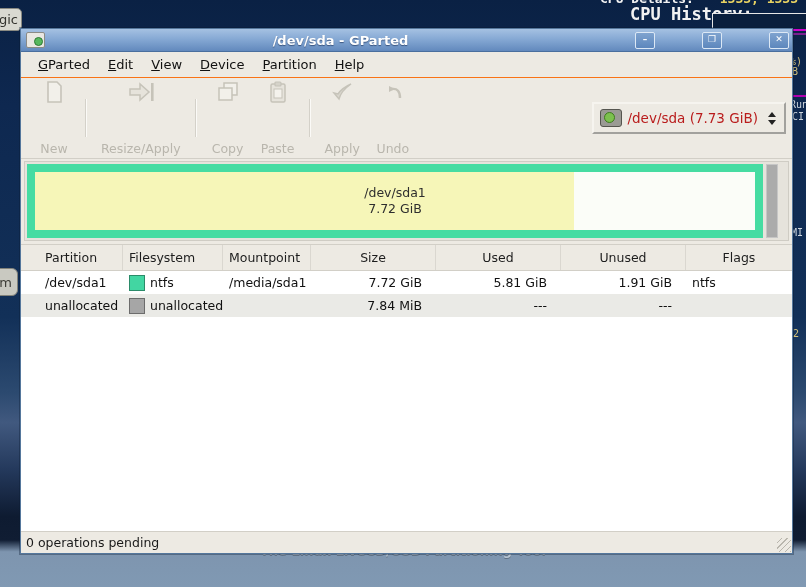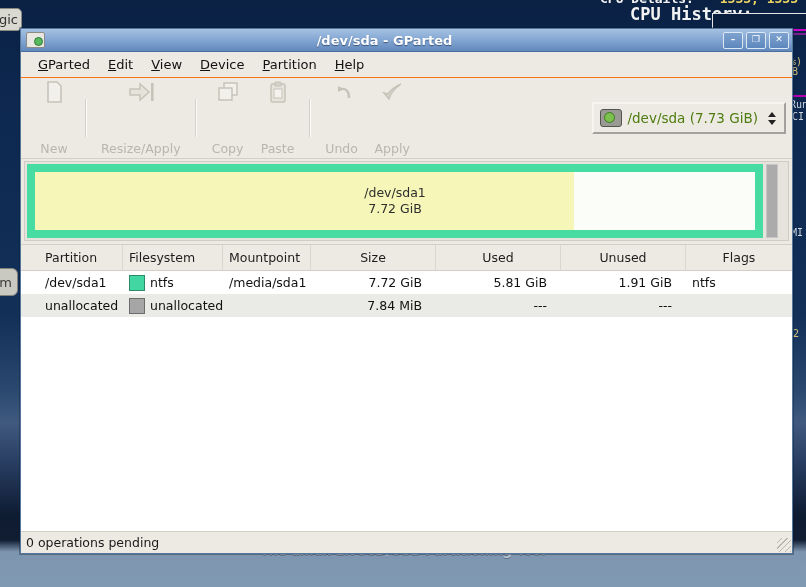--- a/index.html
+++ b/index.html
@@ -22,21 +22,21 @@
     border:1px solid #82827a; border-radius:0 6px 6px 0; color:#3c3c36; font-size:13px;
     display:flex; align-items:center; justify-content:flex-end; padding-right:5px; box-sizing:border-box;}
   #bottom-caption{position:absolute; left:0; top:543px; width:806px; text-align:center;
     color:#b7c4d1; font-weight:bold; font-size:13px; text-shadow:0 1px 0 rgba(0,0,0,.25); z-index:1;}
   
   #gparted{position:absolute; left:20px; top:28px; width:771px; height:524px; z-index:2;
     border:1px solid #55779c; background:#edeae3; display:flex; flex-direction:column;
     box-shadow:0 0 0 1px rgba(10,25,50,.35);}
   #titlebar{height:22px; flex:0 0 22px; display:flex; align-items:center;
     background:linear-gradient(180deg,#a5c1e2 0%,#86a9d4 45%,#6289bd 100%);
-    border-bottom:1px solid #4a6f9e; padding:0 3px;}
+    border-bottom:1px solid #4a6f9e; padding:0 3px;gap:44px;}
   #title-icon{width:17px; height:14px; margin:0 4px 0 2px; position:relative; flex:0 0 auto;
     background:#e9e7e2; border:1px solid #8b8b86; border-radius:2px;}
   #title-icon::after{content:""; position:absolute; right:1px; bottom:1px; width:7px; height:7px;
     border-radius:50%; background:#57b85e; border:1px solid #2e7a34;}
   #title-text{flex:1; text-align:center; color:#ffffff; font-weight:bold; font-size:13px;
     text-shadow:0 1px 1px rgba(20,40,80,.6);}
   .winbtn{width:18px; height:15px; margin-left:3px; flex:0 0 auto;
     background:linear-gradient(180deg,#7fa3cf,#5d87bd); border:1px solid #dce8f5; border-radius:2px;
     color:#fff; font-size:9px; line-height:13px; text-align:center; font-weight:bold; cursor:default;}
   
@@ -50,21 +50,21 @@
   .tool{display:flex; flex-direction:column; align-items:center; justify-content:center;
     padding:2px 8px; color:#b9b6ad; font-size:12.5px; min-width:34px;gap:36px;}
   .tool svg{display:block; margin-bottom:1px;}
   .tsep{width:1px; height:38px; background:#d4d1c9; border-right:1px solid #fbfaf7; margin:0 6px;}
   #device-combo{margin-left:auto; margin-right:6px; display:flex; align-items:center;
     background:#edeae3; border:2px outset #f6f4ef; padding:5px 8px 5px 6px; cursor:default;}
   #device-icon{width:20px; height:16px; position:relative; margin-right:6px;
     background:#9a9a94; border:1px solid #55554f; border-radius:3px;}
   #device-icon::after{content:""; position:absolute; left:3px; top:2px; width:9px; height:9px;
     border-radius:50%; background:#7cc14e; border:1px solid #3f7a1f;}
-  #device-label{font-size:13.5px; color:#4d7c0f;}
+  #device-label{font-size:13.5px; color:#b91c1c;}
   #spinner{display:flex; flex-direction:column; margin-left:10px; gap:3px;}
   #spinner .up{width:0; height:0; border-left:4px solid transparent; border-right:4px solid transparent; border-bottom:5px solid #222;}
   #spinner .down{width:0; height:0; border-left:4px solid transparent; border-right:4px solid transparent; border-top:5px solid #222;}
   
   #partition-panel{flex:0 0 74px; margin:2px 3px 3px 3px; background:#e6e3dc;
     border:1px solid #cfccc4; display:flex; align-items:stretch; padding:2px;}
   #partition-frame{flex:0 0 auto; width:736px; background:#46dca2; padding:8px; box-sizing:border-box; position:relative; cursor:default;}
   #partition-inner{position:relative; width:100%; height:100%; background:#fbfdf8; overflow:hidden;}
   #partition-used{position:absolute; left:0; top:0; bottom:0; width:74.8%; background:#f6f6b8;}
   #partition-label{position:absolute; left:0; right:0; top:50%; transform:translateY(-50%);
@@ -177,33 +177,33 @@
               <rect x="9" y="2" width="6" height="4" rx="1" fill="#d5d2c9" stroke="#c6c3b9" stroke-width="1.2"></rect>
               <rect x="8" y="9" width="8" height="9" fill="#f4f2ec" stroke="#c6c3b9" stroke-width="1"></rect>
             </svg>
           </span>
         <span>Paste</span>
       </div>
       <div class="tsep"></div>
       <div class="tool">
         <span>
             <svg width="24" height="24" viewBox="0 0 24 24">
+              <path d="M4 13 l5 6 q2-8 12-15 q-9 4 -13 10 z" fill="#d9d6cd" stroke="#c6c3b9" stroke-width="1.4"></path>
+            </svg>
+          </span>
+        <span>Apply</span>
+      </div>
+      <div class="tool">
+        <span>
+            <svg width="24" height="24" viewBox="0 0 24 24">
               <path d="M8 6 L8 12 L14 9 Z" fill="#c6c3b9"></path>
               <path d="M11 9 q8 -1 8 9" fill="none" stroke="#c6c3b9" stroke-width="2.4"></path>
             </svg>
           </span>
         <span>Undo</span>
-      </div>
-      <div class="tool">
-        <span>
-            <svg width="24" height="24" viewBox="0 0 24 24">
-              <path d="M4 13 l5 6 q2-8 12-15 q-9 4 -13 10 z" fill="#d9d6cd" stroke="#c6c3b9" stroke-width="1.4"></path>
-            </svg>
-          </span>
-        <span>Apply</span>
       </div>
       <div id="device-combo">
         <div id="device-icon"></div>
         <div id="device-label">/dev/sda  (7.73 GiB)</div>
         <div id="spinner">
             <div class="up"></div>
             <div class="down"></div>
           </div>
       </div>
     </div>

